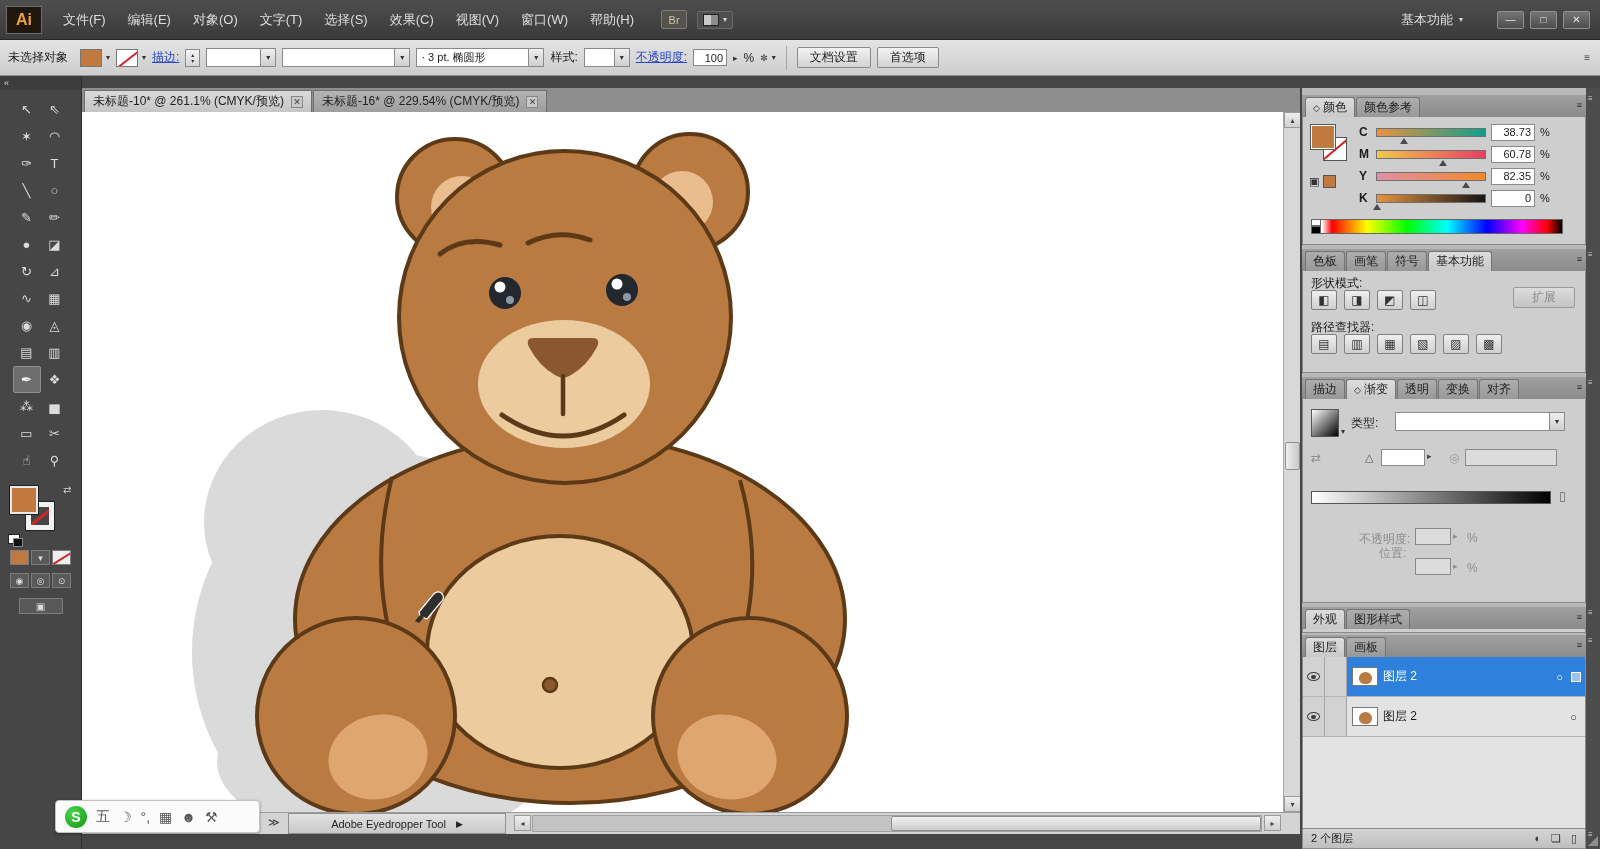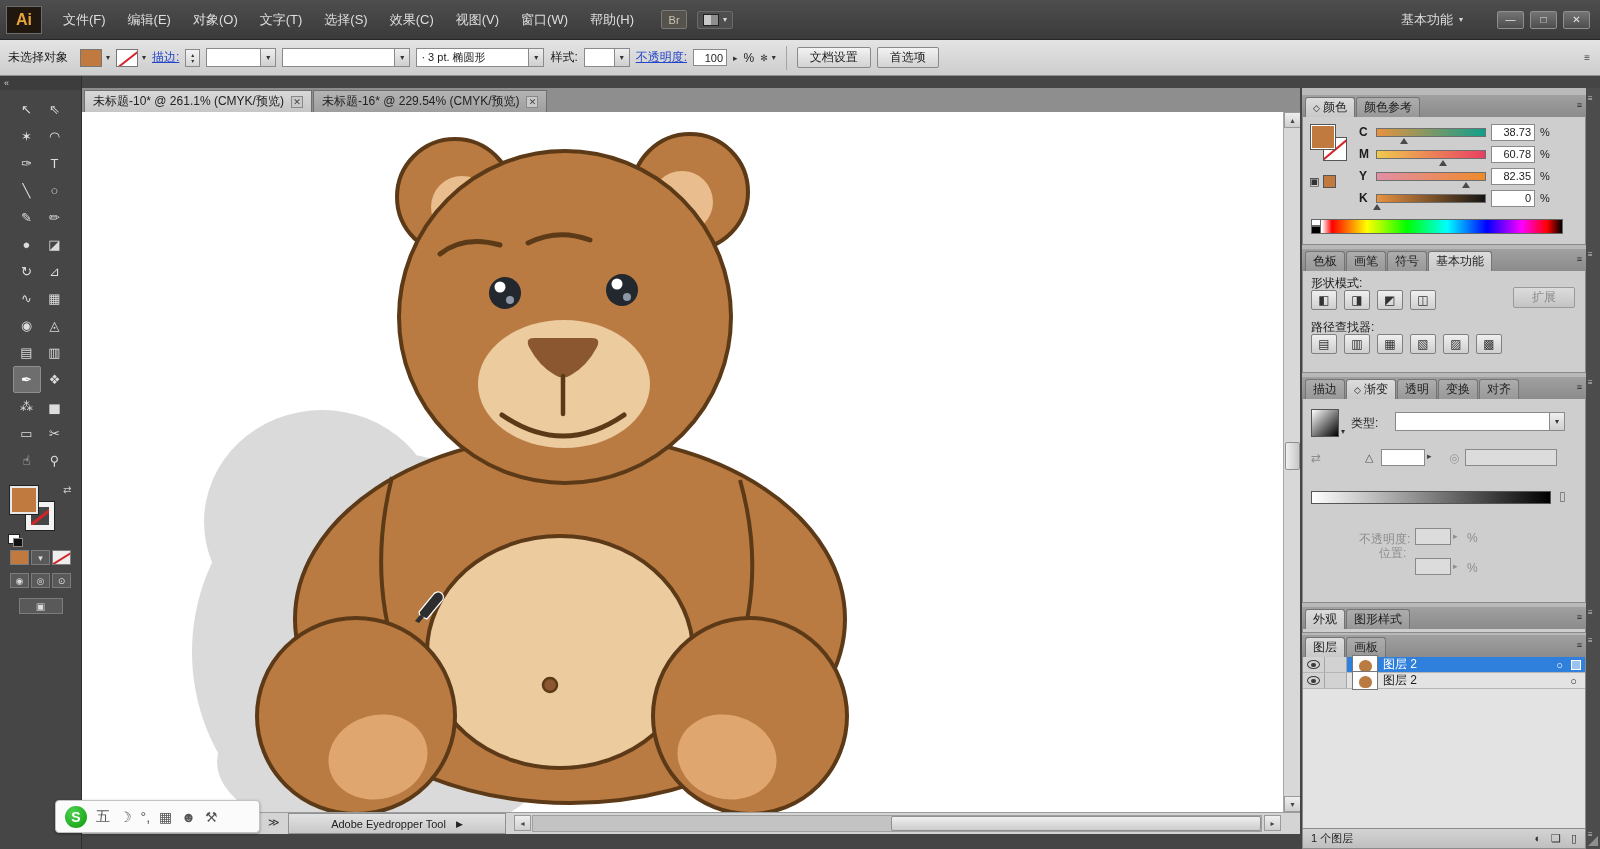--- a/index.html
+++ b/index.html
@@ -171,21 +171,21 @@
 #gr-loc-label{position:absolute;left:76px;top:146px}
 #gr-loc-val{position:absolute;left:112px;top:159px;width:36px;background:#dcdcdc}
 #gr-loc-step{position:absolute;left:150px;top:162px;font-size:9px}
 #gr-loc-pct{position:absolute;left:164px;top:162px}
 
 
 #ap-content{height:4px}
 
 
 #ly-list{background:#e3e3e3;height:171px;border:1px solid #8a8a8a;border-top:none;border-bottom:none}
-.lrow{height:16px;display:flex;align-items:center;border-bottom:1px solid #b5b5b5;background:#e3e3e3}
+.lrow{height:40px;display:flex;align-items:center;border-bottom:1px solid #b5b5b5;background:#e3e3e3}
 .lrow.selected{background:#2f80dd;color:#fff}
 .eyecol,.lockcol{width:22px;height:100%;background:#d2d2d2;border-right:1px solid #a5a5a5;display:flex;align-items:center;justify-content:center}
 .eye{width:13px;height:9px;border:1px solid #3c3c3c;border-radius:50%;position:relative}
 .eye::after{content:"";position:absolute;left:3px;top:1.5px;width:4.5px;height:4.5px;background:#3c3c3c;border-radius:50%}
 .lthumb{width:26px;height:19px;background:#fff;border:1px solid #777;margin:0 5px;position:relative;overflow:hidden}
 .lthumb::after{content:"";position:absolute;left:6px;top:4px;width:13px;height:12px;background:#b97b42;border-radius:50% 50% 45% 45%}
 .lname{font-size:12px;flex:1}
 .ltarget{font-size:11px;margin-right:8px}
 .selchip{width:10px;height:10px;background:#9cc3f0;border:1px solid #fff;margin-right:4px}
 #ly-bottom{position:absolute;left:0;top:193px;width:284px;height:21px;background:linear-gradient(#d4d4d4,#bfbfbf);
@@ -587,21 +587,21 @@
           <span class="eyecol">
               <span class="eye"></span>
             </span>
           <span class="lockcol"></span>
           <span class="lthumb"></span>
           <span class="lname">图层 2</span>
           <span class="ltarget">○</span>
         </div>
       </div>
       <div id="ly-bottom">
-        <span>1 个图层</span>
+        <span>2 个图层</span>
         <span id="ly-icons">
           <span>◐</span>
           <span>❏</span>
           <span>▯</span>
         </span>
       </div>
     </div>
   </div>
 
   <div id="dockstrip">

